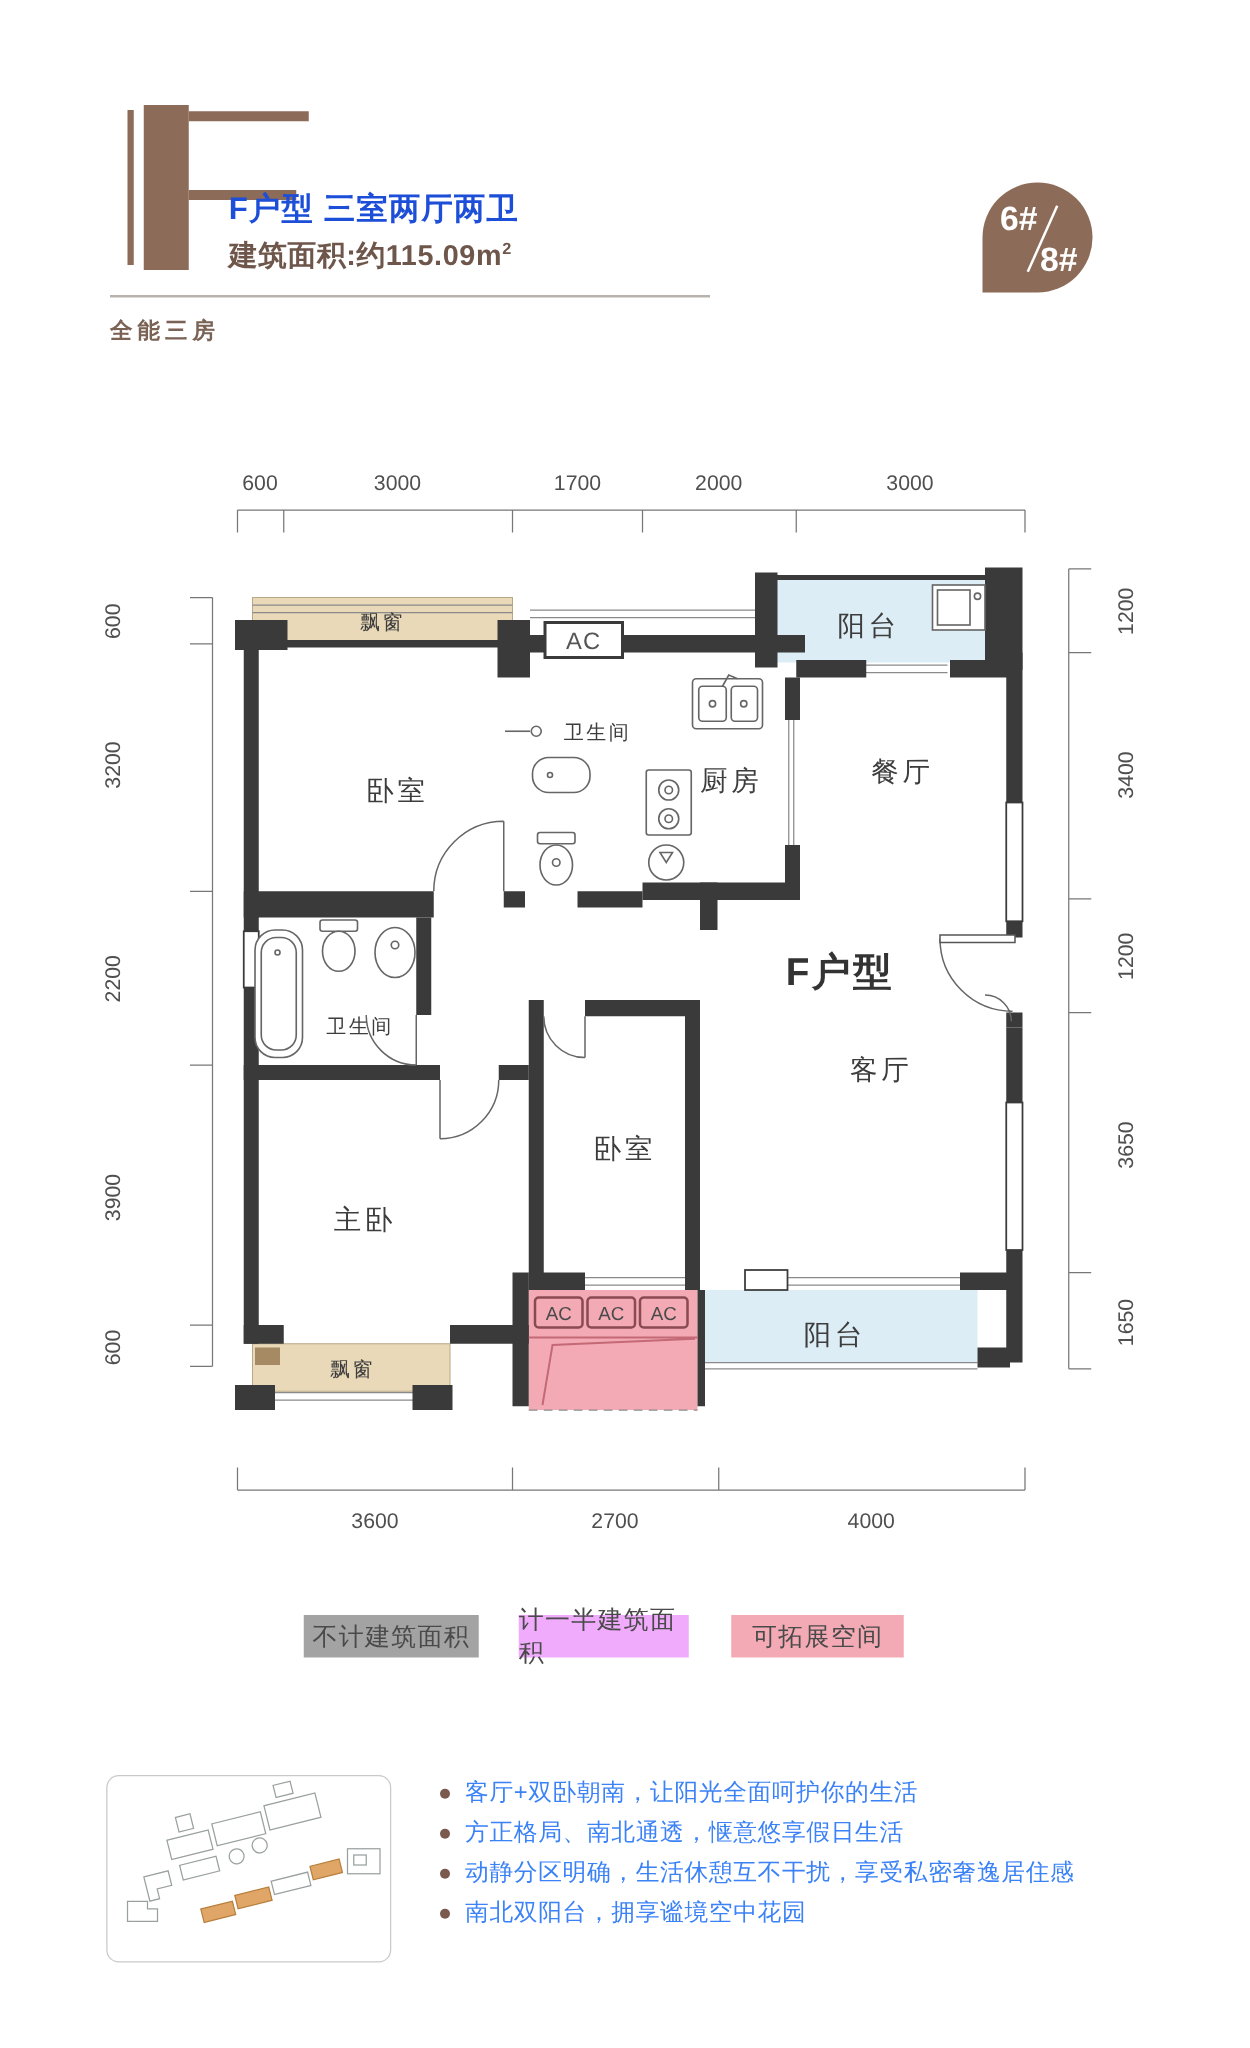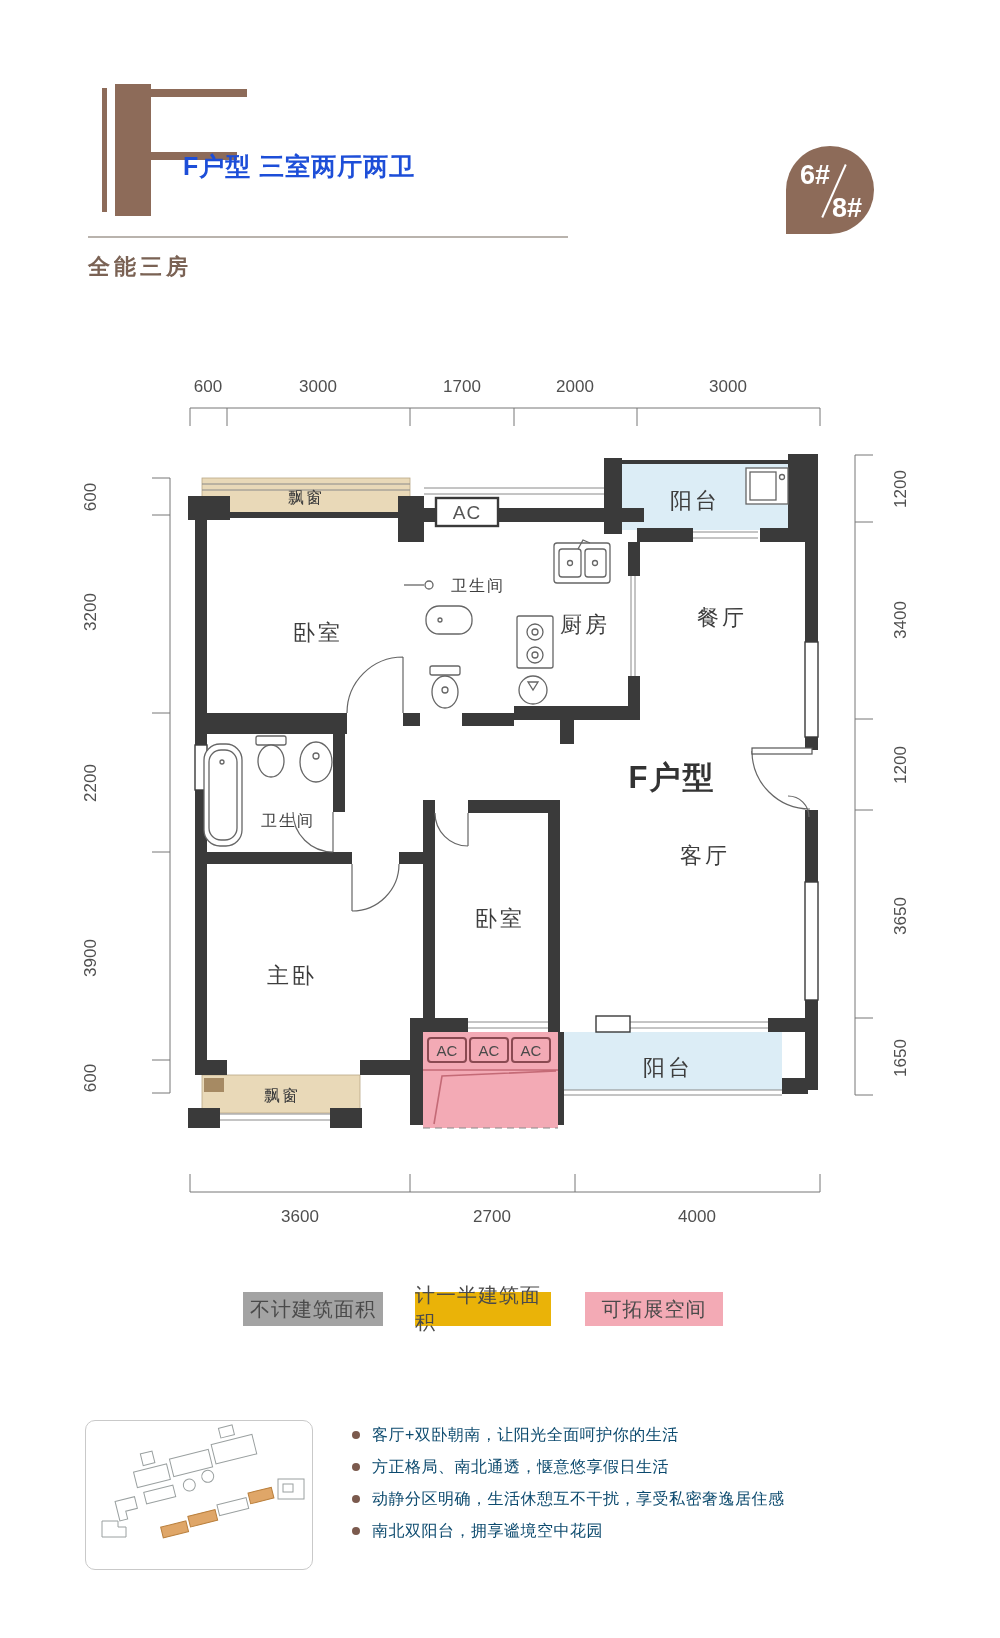--- a/index.html
+++ b/index.html
@@ -3,41 +3,41 @@
 <meta charset="utf-8">
 <style>
   html,body{margin:0;padding:0;background:#fff;}
   body{width:1000px;height:1638px;position:relative;overflow:hidden;
        font-family:"Liberation Sans","DejaVu Sans",sans-serif;color:#3d3d3d;}
   .abs{position:absolute;}
   
   .title-line1{font-size:25px;font-weight:700;color:#1d4ed8;letter-spacing:1px;}
   .title-line2{font-size:23px;font-weight:700;color:#6e564b;margin-top:6px;letter-spacing:0.5px;}
   .title-line2 sup{font-size:13px;}
-  .subtitle{font-size:22px;font-weight:700;color:#7a6254;letter-spacing:4px;}
+  .subtitle{font-size:18px;font-weight:700;color:#7a6254;letter-spacing:4px;}
   .divider{height:2px;background:#b9b3ad;}
   .badge{width:88px;height:88px;background:#8d6b59;border-radius:50% 50% 50% 0;}
   .badge span{position:absolute;color:#fff;font-weight:700;font-size:27px;}
   .badge .b1{left:14px;top:14px;}
   .badge .b2{right:12px;bottom:10px;}
   .badge .slash{position:absolute;left:47px;top:16px;width:2px;height:58px;background:#fff;
                 transform:rotate(24deg);transform-origin:center;}
   
   .leg{height:34px;display:flex;align-items:center;justify-content:center;
        font-size:20px;color:#4a4a4a;letter-spacing:1px;}
   .leg-tan{background:#a3a3a3;}
-  .leg-blue{background:#eab308;}
+  .leg-blue{background:#f0abfc;}
   .leg-pink{background:#f3aab5;}
   
   .sitebox{width:226px;height:148px;border:1px solid #c9c9c9;border-radius:10px;}
   .features{list-style:none;margin:0;padding:0;}
   .features li{display:flex;align-items:flex-start;margin-bottom:10px;}
   .features .dot{width:8px;height:8px;border-radius:50%;background:#7b5a4d;
                  margin:7px 12px 0 0;flex:0 0 8px;}
-  .features span.txt{font-size:16px;color:#0c4a6e;letter-spacing:0.5px;line-height:22px;}
+  .features span.txt{font-size:19px;color:#3b82f6;letter-spacing:0.5px;line-height:22px;}
   
   .rl{fill:#3d3d3d;font-size:22px;letter-spacing:3px;}
   .rls{fill:#3d3d3d;font-size:16px;letter-spacing:2px;}
   .dim{fill:#4f4f4f;font-size:17px;letter-spacing:0px;}
   .unit{fill:#333;font-size:31px;font-weight:700;letter-spacing:2px;}
   .acT{fill:#555;font-size:19px;letter-spacing:1px;}
   .acS{fill:#4a4a4a;font-size:15px;}
   text{font-family:"Liberation Sans","DejaVu Sans",sans-serif;}
 </style>
 </head>
@@ -47,20 +47,21 @@
   <g fill="#8d6b59">
     <rect x="2" y="4" width="5" height="124"></rect>
     <rect x="15" y="0" width="36" height="132"></rect>
     <rect x="51" y="5" width="96" height="8"></rect>
     <rect x="51" y="68" width="86" height="8"></rect>
   </g>
 </svg>
 
 <div class="abs" style="left:183px;top:150px">
   <div class="title-line1">F户型 三室两厅两卫</div>
+  <div class="title-line2"><span>建筑面积:约115.09m</span><sup>2</sup></div>
 </div>
 
 <div class="abs badge" style="left:786px;top:146px">
   <span class="b1">6#</span>
   <div class="slash"></div>
   <span class="b2">8#</span>
 </div>
 
 <div class="abs divider" style="left:88px;top:236px;width:480px"></div>
 <div class="abs subtitle" style="left:88px;top:252px">全能三房</div>

